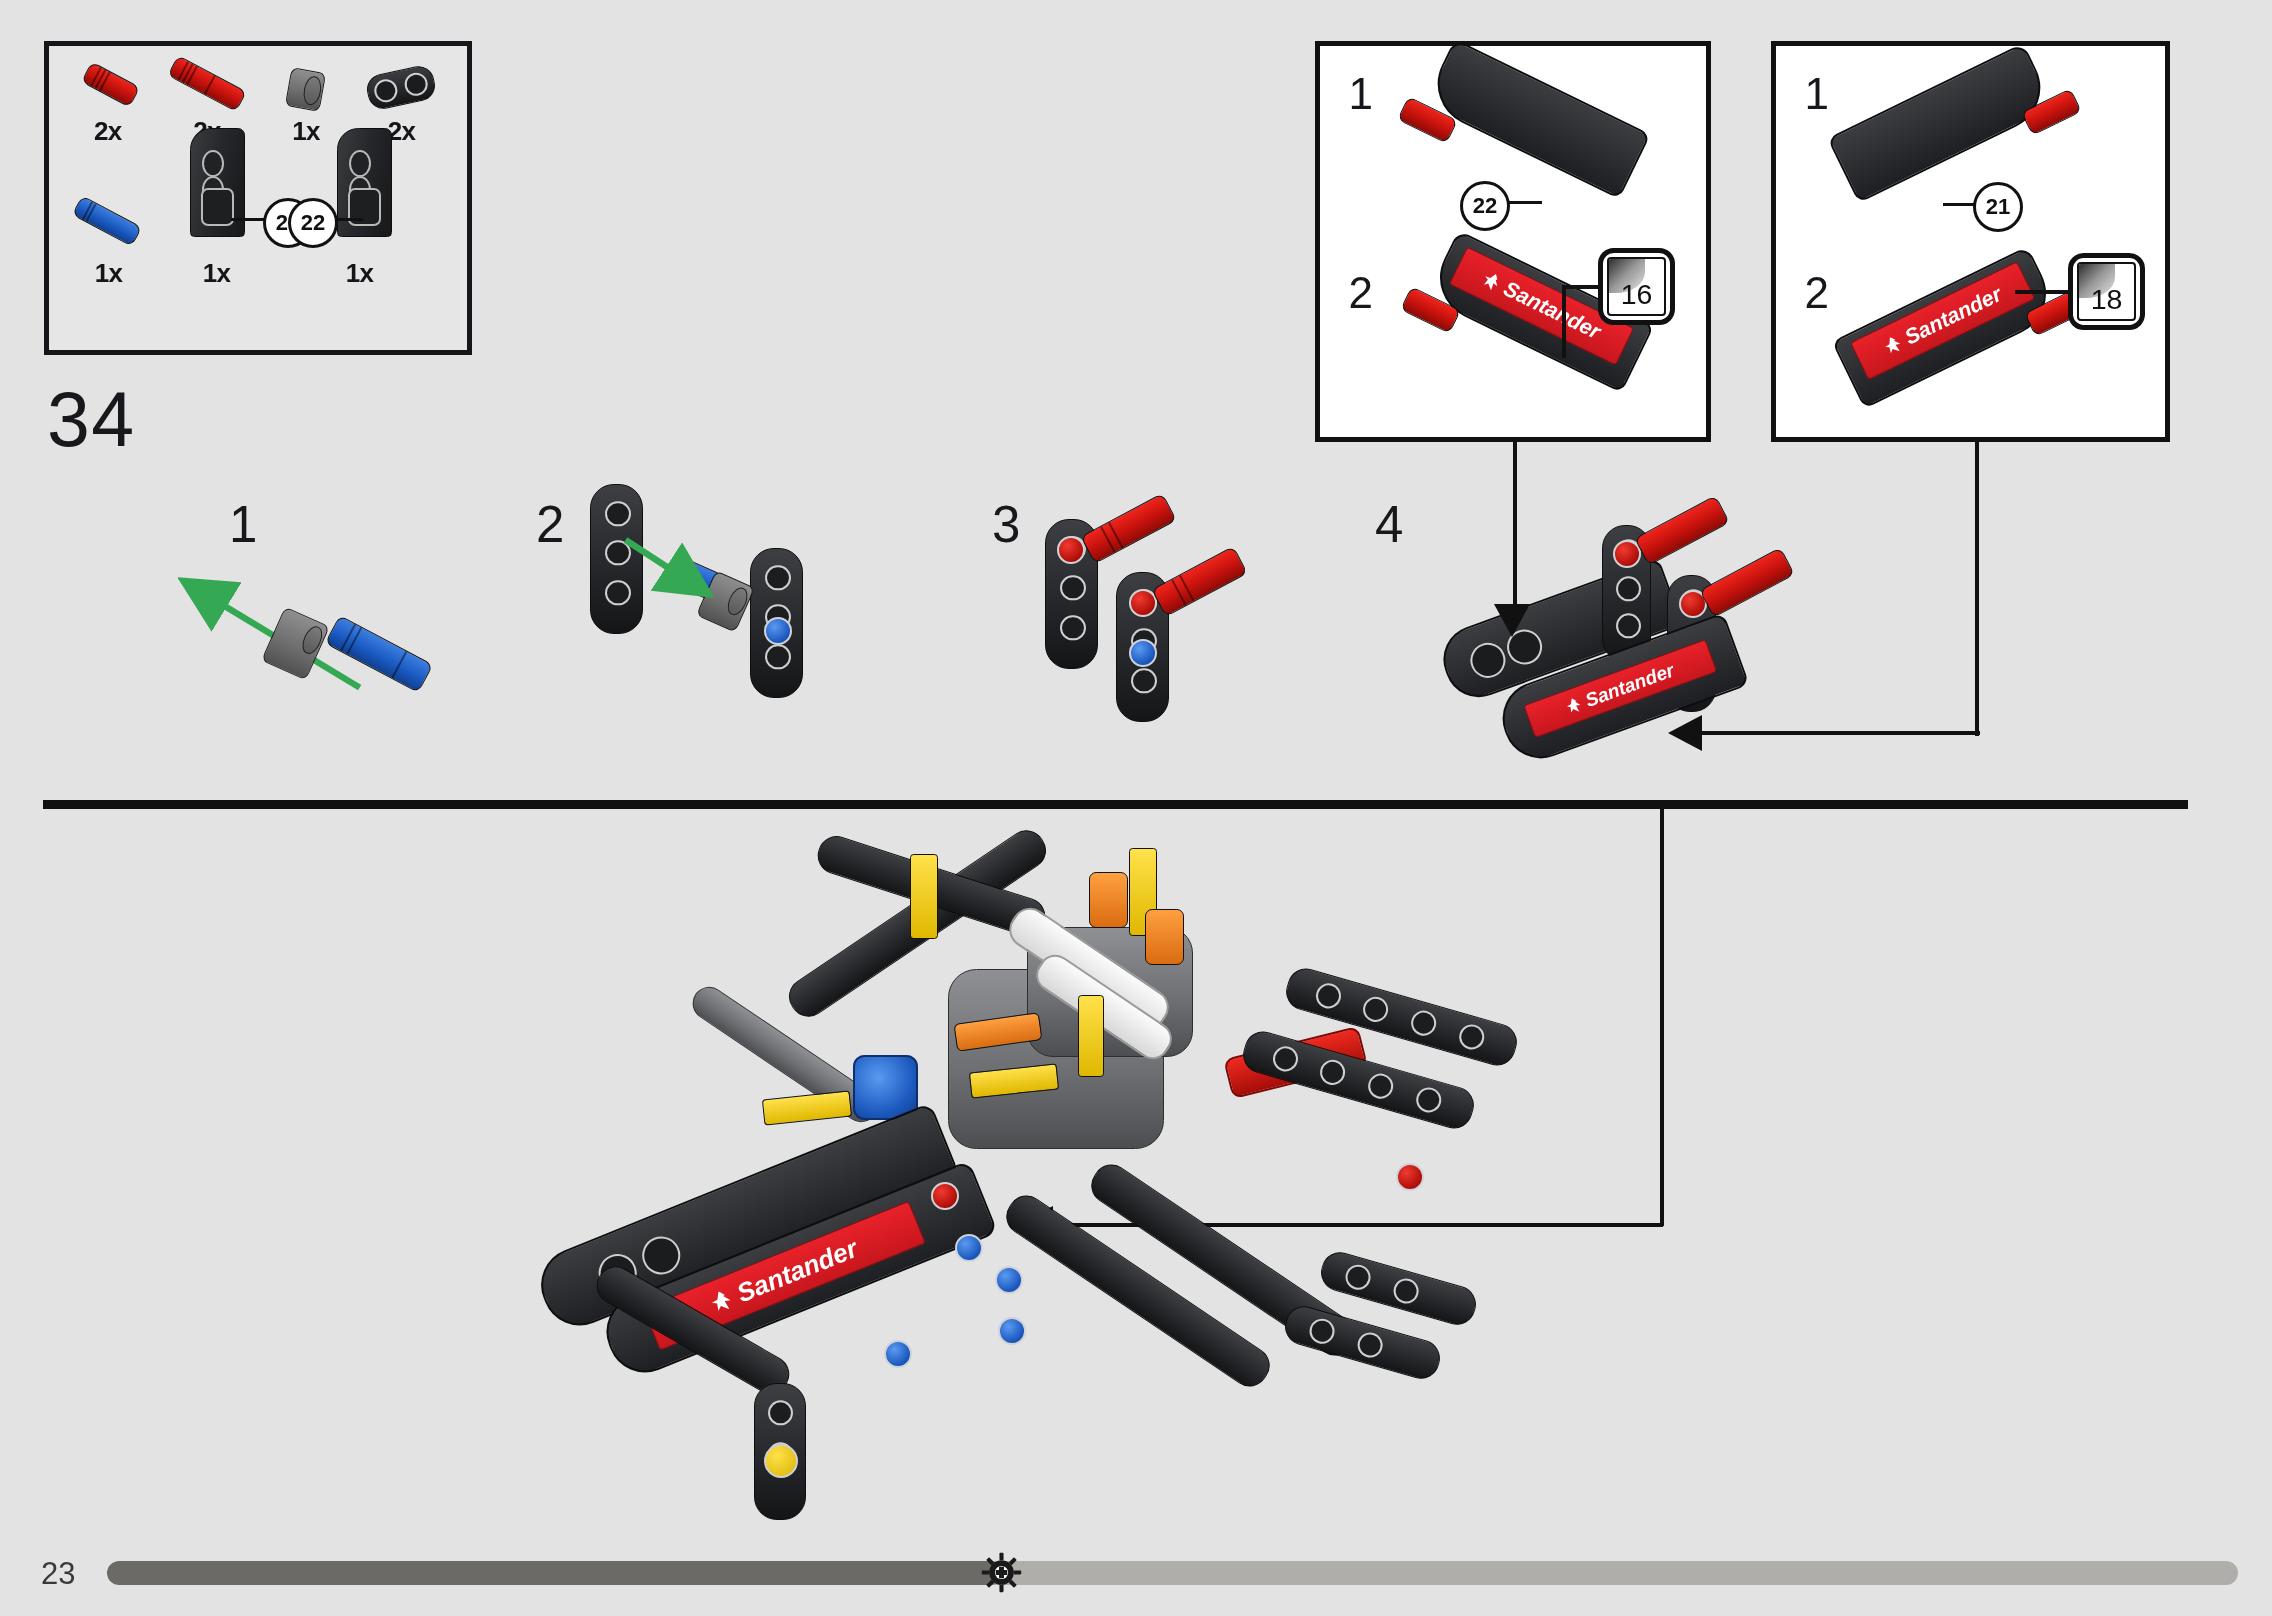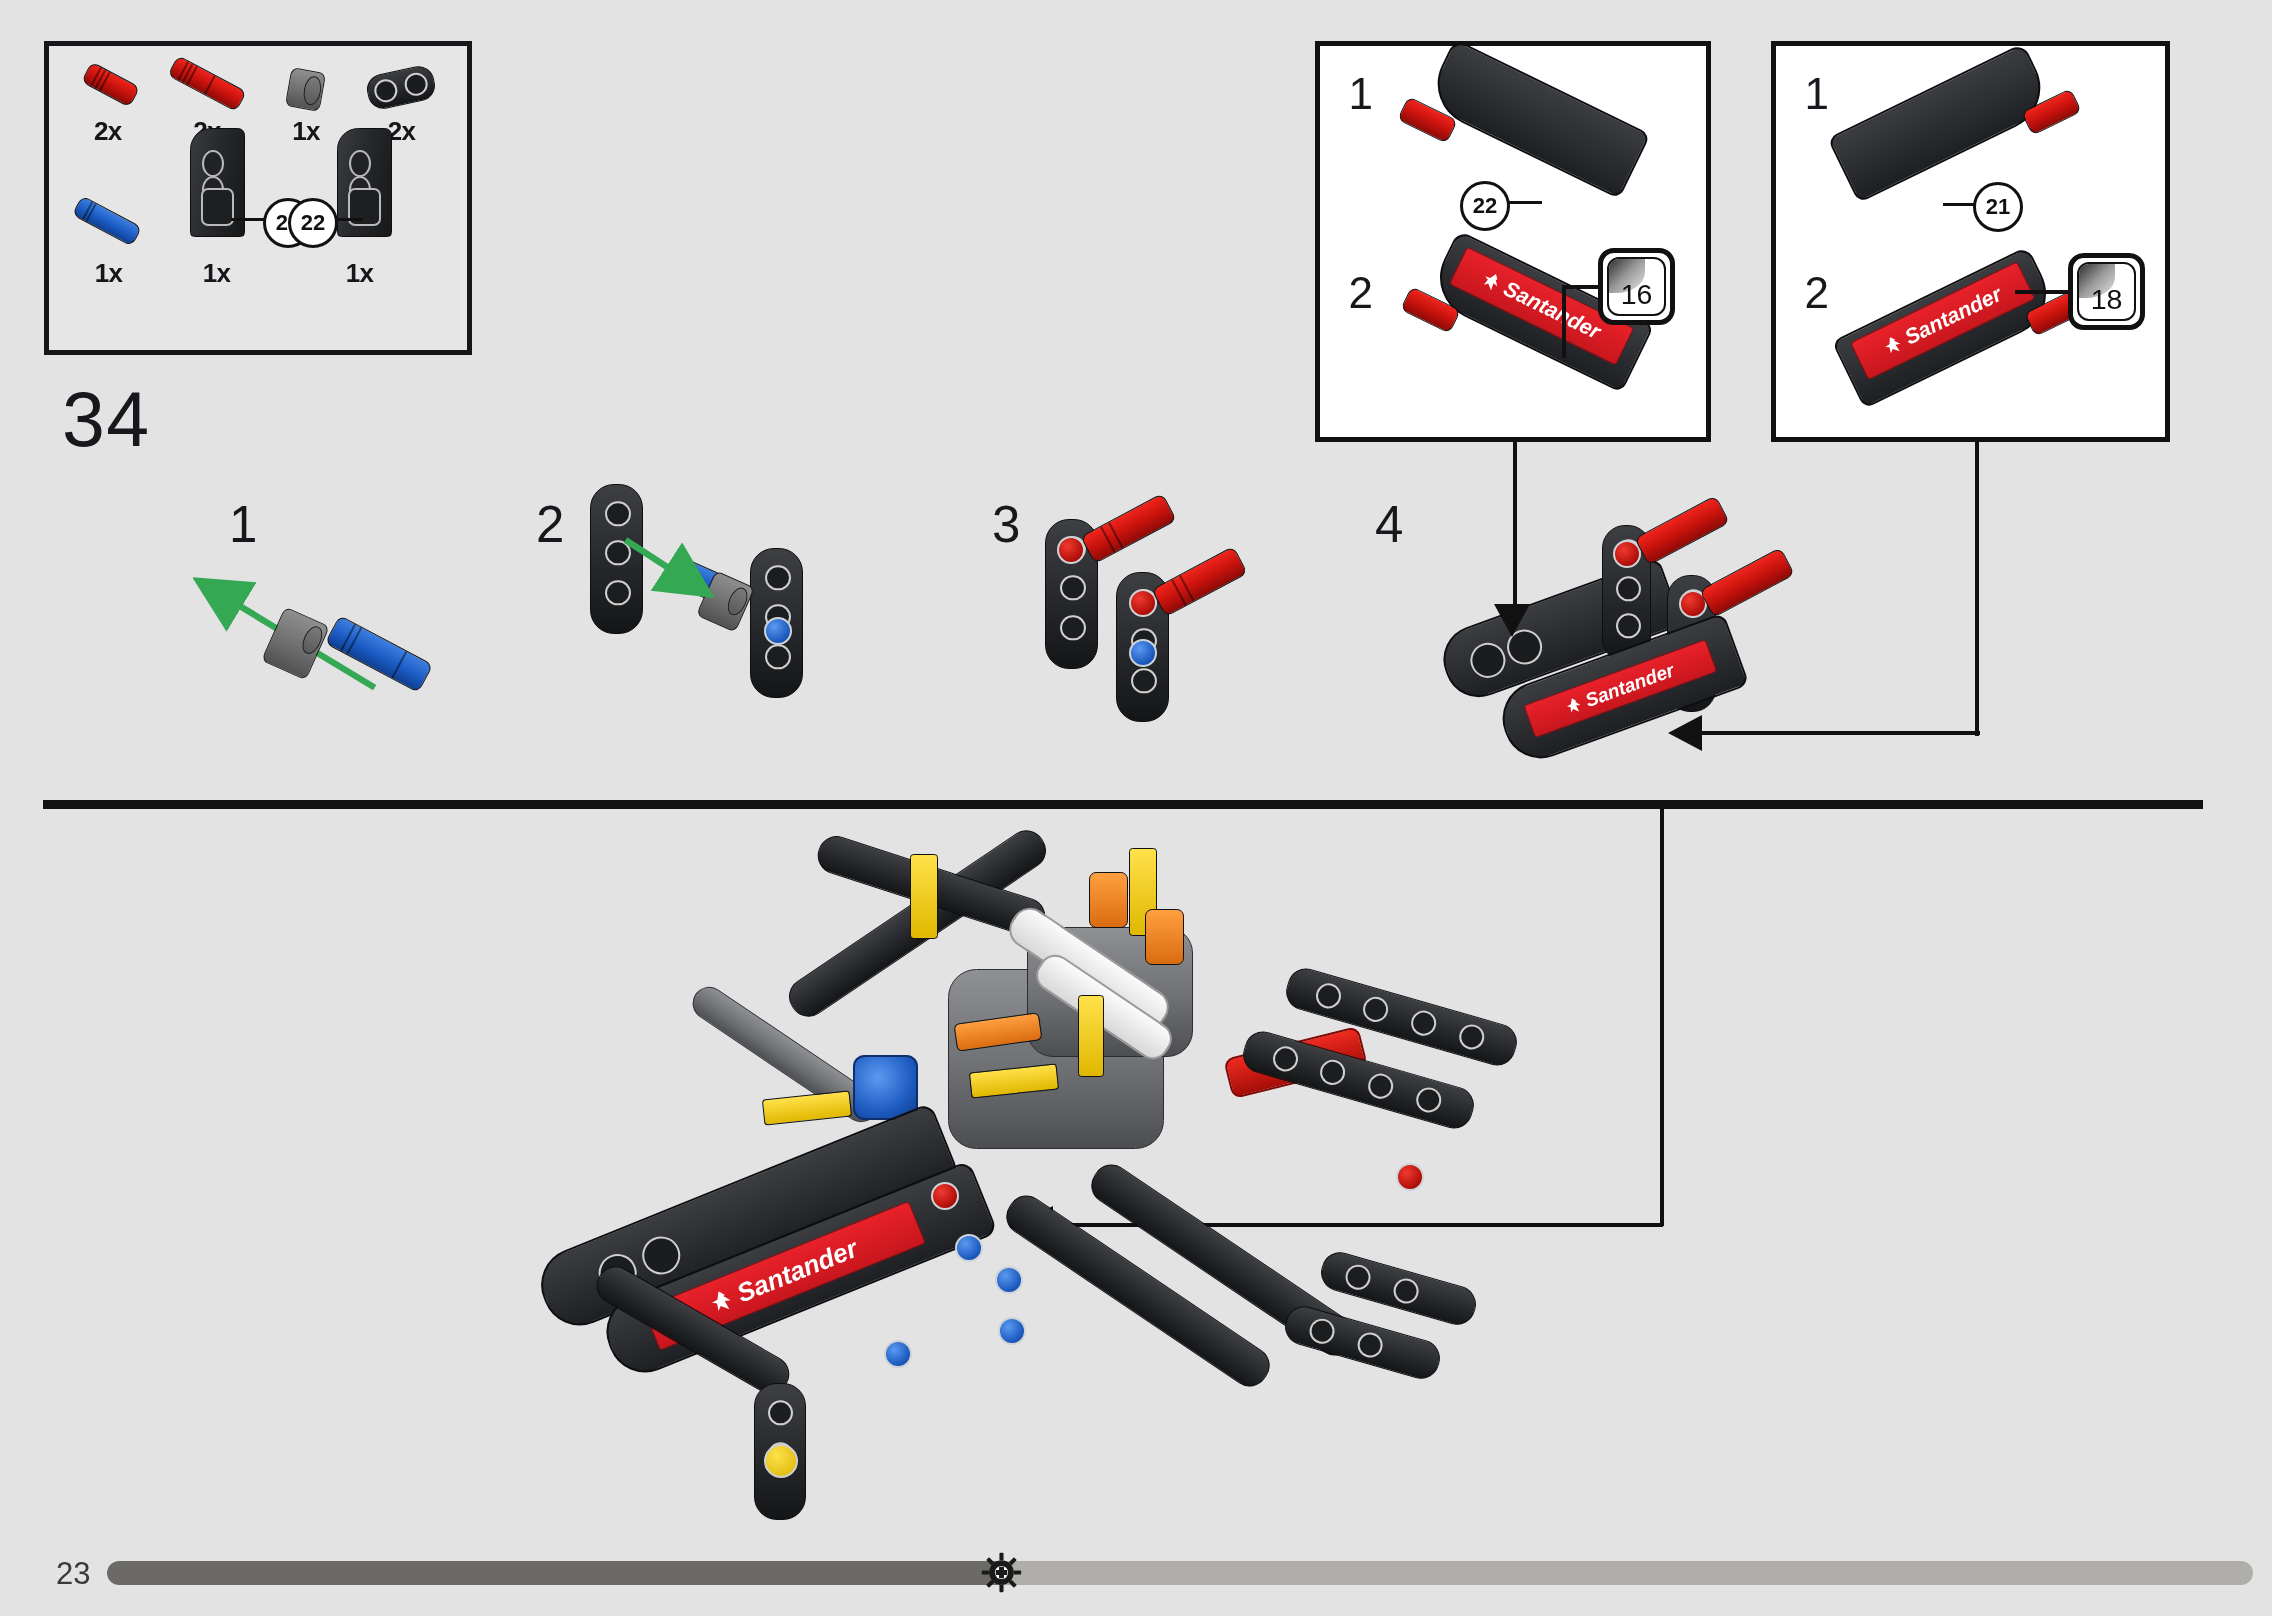--- a/index.html
+++ b/index.html
@@ -3,21 +3,21 @@
 <meta charset="utf-8">
 <title>LEGO Technic Instructions — Step 34</title>
 <style>
   html,body{margin:0;padding:0;}
   body{
     width:2273px;height:1616px;position:relative;overflow:hidden;
     background:#e3e3e3;
     font-family:"Liberation Sans",sans-serif;
     color:#111;
   }
-  .abs{position:absolute;padding-left:15px;}
+  .abs{position:absolute;}
 
   
   #parts-box{
     left:44px;top:41px;width:428px;height:314px;
     background:#e6e6e6;border:5px solid #14161a;box-sizing:border-box;
   }
   .part-cell{position:absolute;text-align:center;}
   .part-qty{
     font-size:26px;font-weight:bold;letter-spacing:-0.7px;
     color:#14161a;line-height:1;margin-top:2.9px;
@@ -92,21 +92,21 @@
     position:absolute;background:#fff;border:5px solid #111;box-sizing:border-box;
   }
   .panel-step{
     position:absolute;font-size:44px;color:#16181b;line-height:1;font-weight:400;
   }
   .sticker-badge{
     position:absolute;width:77px;height:77px;border-radius:15.7px;
     border:5px solid #111;background:#fff;box-sizing:border-box;
   }
   .sticker-badge .inner{
-    position:absolute;inset:3.6px;border:2.9px solid #111;border-radius:12px;
+    position:absolute;inset:3.6px;border:2.9px solid #111;border-radius:4px;
     background:#fff;overflow:hidden;
   }
   .sticker-badge .peel{
     position:absolute;left:0;top:0;width:66%;height:62%;
     background:linear-gradient(135deg,#2e2e2e 0%,#9a9a9a 48%,#e8e8e8 100%);
     border-bottom-right-radius:80% 60%;
   }
   .sticker-badge .num{
     position:absolute;left:0;right:0;bottom:3.6px;text-align:center;
     font-size:28.5px;color:#111;

